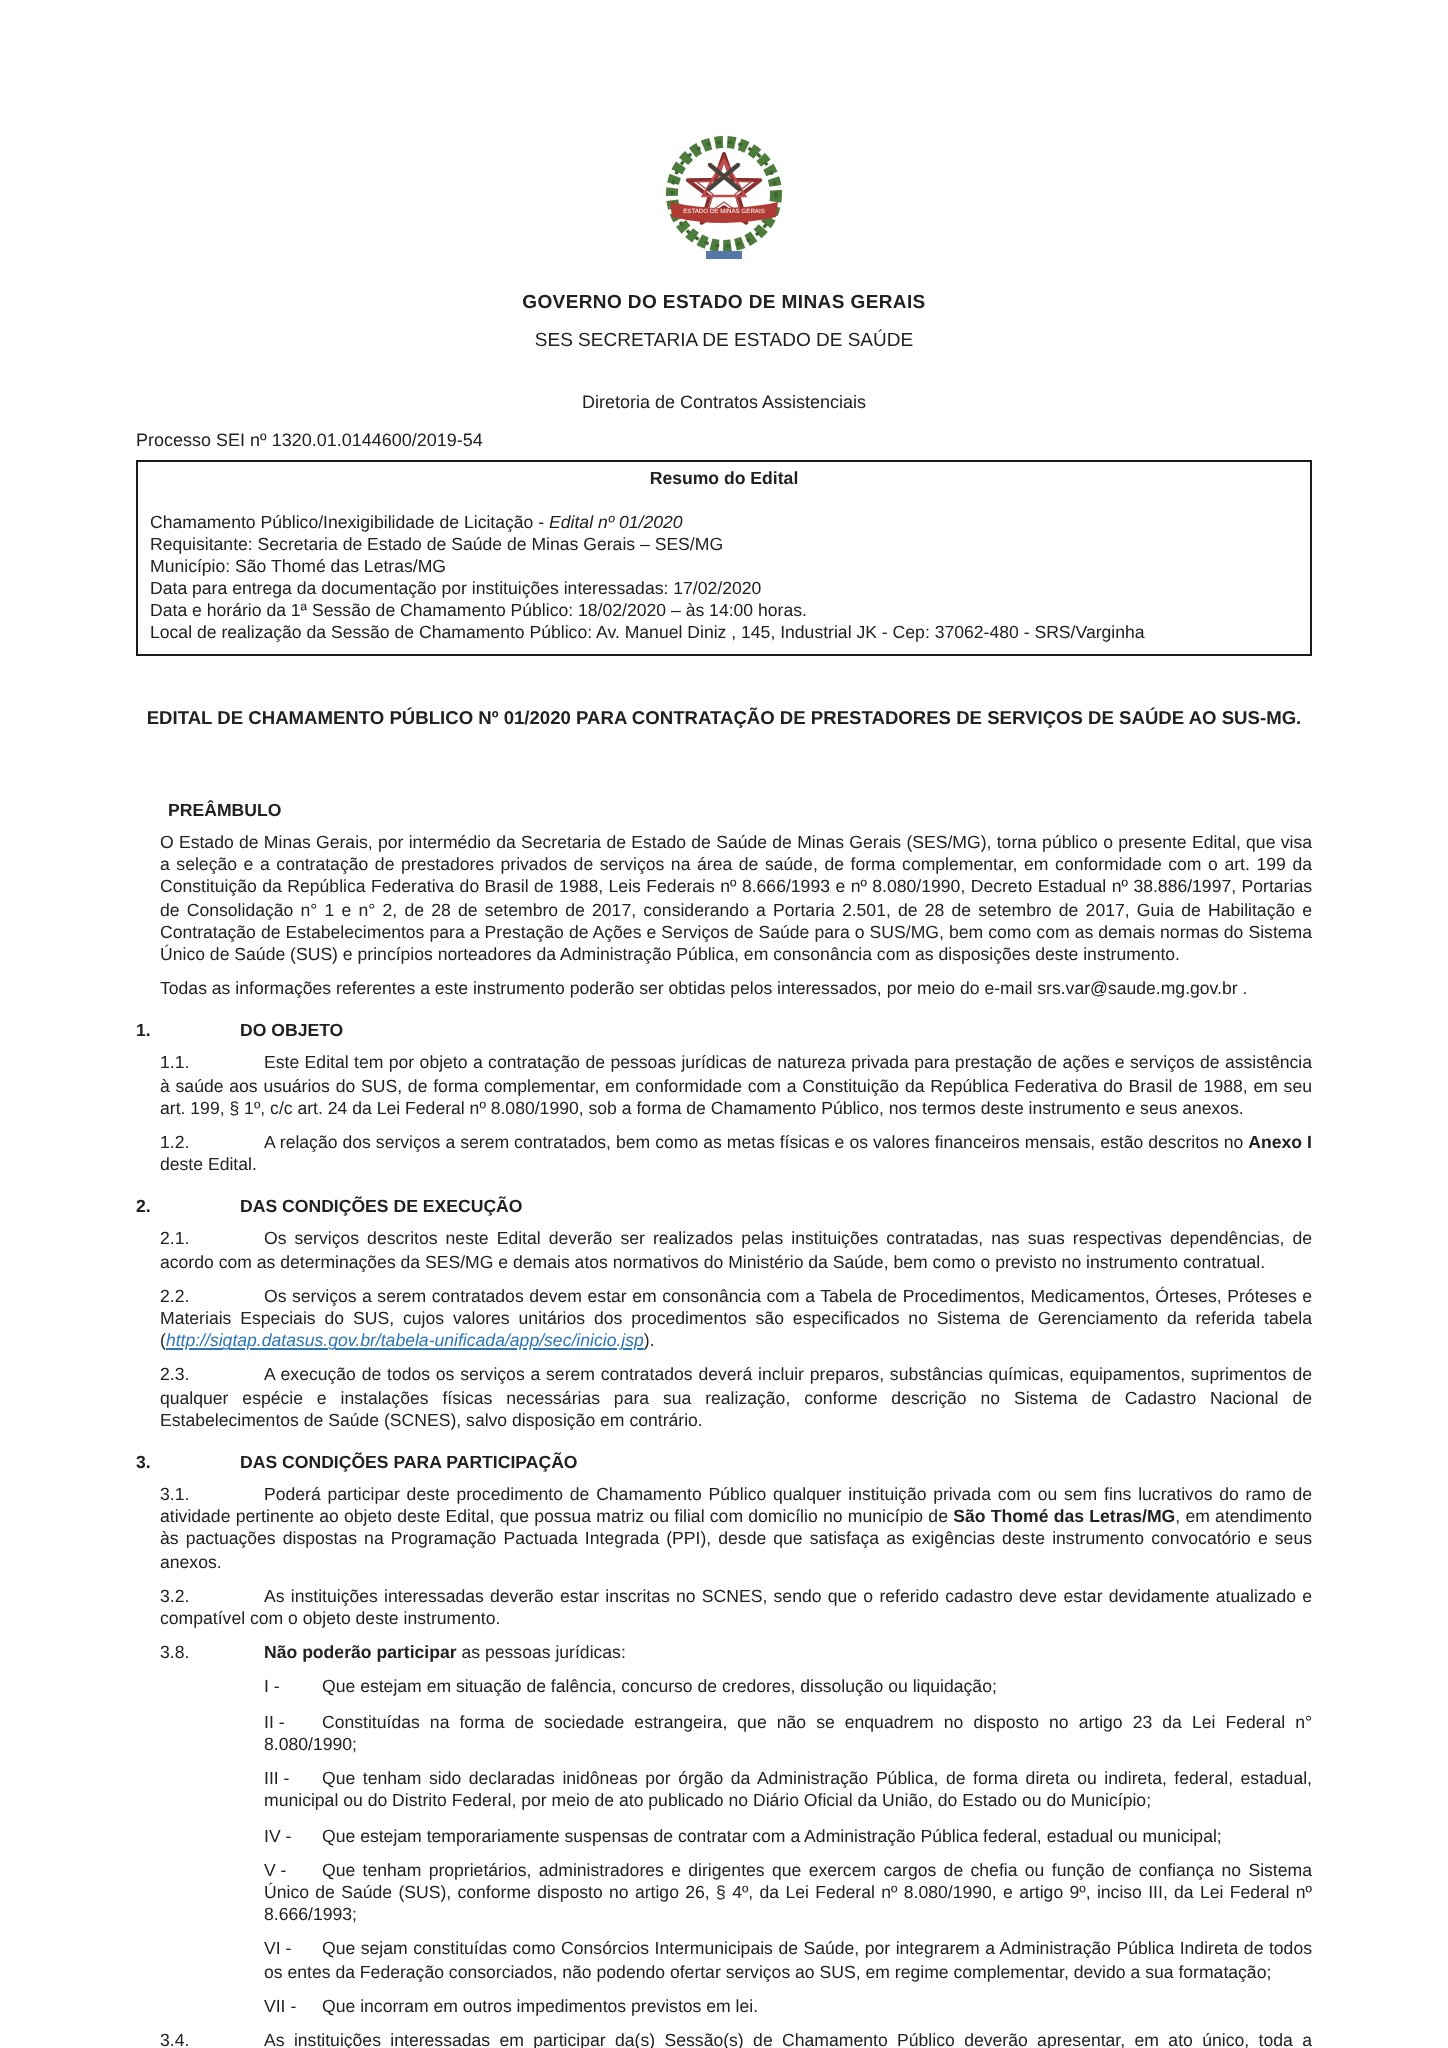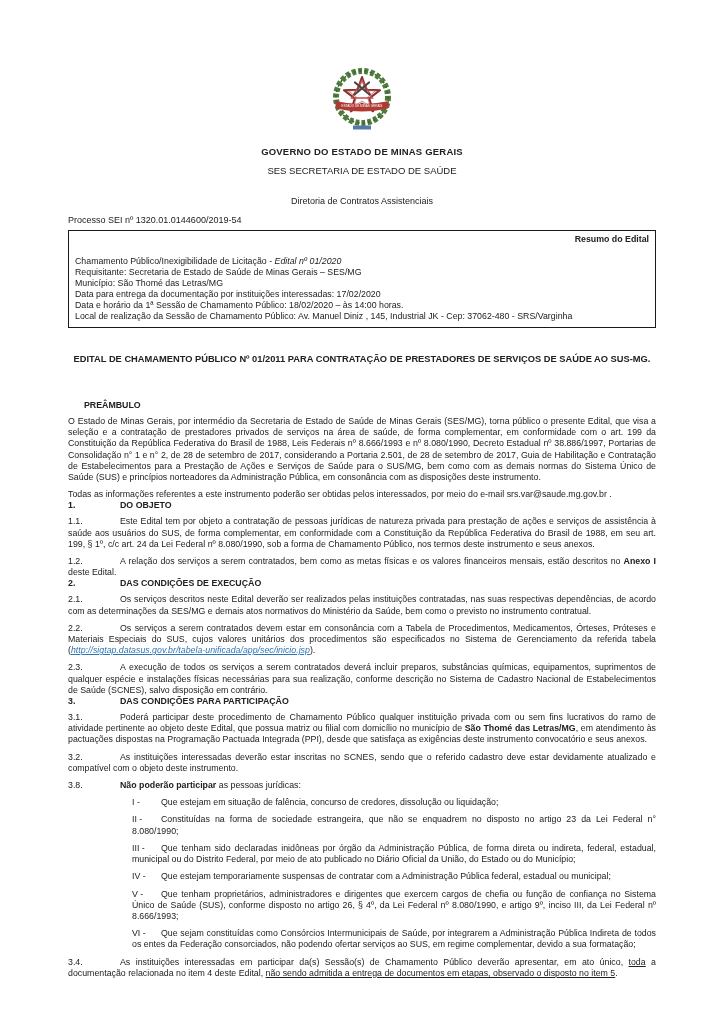--- a/index.html
+++ b/index.html
@@ -18,29 +18,29 @@
   .org2 { font-size: 9.5px; margin-bottom: 20px; }
   .org3 { font-size: 9px; }
   .content { margin: 0 68px; }
   .process { font-size: 9px; margin-top: 9px; }
   .summary-box {
     border: 1px solid #1a1a1a;
     margin-top: 5px;
     padding: 3px 6px 5px 6px;
     font-size: 8.8px; line-height: 11px;
   }
-  .box-title { text-align: right; font-weight: bold; margin-bottom: 11px; }
+  .box-title { text-align: center; font-weight: bold; margin-bottom: 11px; }
   .doc-title { text-align: center; font-weight: bold; font-size: 9.3px; margin-top: 26px; }
   .preamble-label { font-weight: bold; font-size: 8.8px; margin-top: 36px; padding-left: 16px; }
   .para {
     font-size: 8.8px; line-height: 11.2px;
-    text-align: justify; margin: 6px 0 0 0;
+    text-align: justify; margin: 6px 0 0 12px;
   }
   .num { display: inline-block; width: 52px; }
-  .heading-row { font-size: 8.8px; margin-top: 0; }
+  .heading-row { font-size: 8.8px; margin-top: 10px; }
   .heading-row .title { font-weight: bold; }
   .roman { margin-left: 64px; }
   .rnum { display: inline-block; width: 29px; }
   .b { font-weight: bold; }
   .it { font-style: italic; margin-top: 20px; }
   .u { text-decoration: underline; }
   .link { color: #2e75b6; font-style: italic; text-decoration: underline; cursor: pointer; }
 </style>
 </head>
 <body>
@@ -71,21 +71,21 @@
     <div class="summary-box">
       <div class="box-title">Resumo do Edital</div>
       <div class="box-line"><span>Chamamento Público/Inexigibilidade de Licitação - </span><span class="it">Edital nº 01/2020</span></div>
       <div class="box-line">Requisitante: Secretaria de Estado de Saúde de Minas Gerais – SES/MG</div>
       <div class="box-line">Município: São Thomé das Letras/MG</div>
       <div class="box-line">Data para entrega da documentação por instituições interessadas: 17/02/2020</div>
       <div class="box-line">Data e horário da 1ª Sessão de Chamamento Público: 18/02/2020 – às 14:00 horas.</div>
       <div class="box-line">Local de realização da Sessão de Chamamento Público: Av. Manuel Diniz , 145, Industrial JK - Cep: 37062-480 - SRS/Varginha</div>
     </div>
 
-    <div class="doc-title">EDITAL DE CHAMAMENTO PÚBLICO Nº 01/2011 PARA CONTRATAÇÃO DE PRESTADORES DE SERVIÇOS DE SAÚDE AO SUS-MG.</div>
+    <div class="doc-title">EDITAL DE CHAMAMENTO PÚBLICO Nº 01/2020 PARA CONTRATAÇÃO DE PRESTADORES DE SERVIÇOS DE SAÚDE AO SUS-MG.</div>
 
     <div class="preamble-label">PREÂMBULO</div>
 
     <p class="para">O Estado de Minas Gerais, por intermédio da Secretaria de Estado de Saúde de Minas Gerais (SES/MG), torna público o presente Edital, que visa a seleção e a contratação de prestadores privados de serviços na área de saúde, de forma complementar, em conformidade com o art. 199 da Constituição da República Federativa do Brasil de 1988, Leis Federais nº 8.666/1993 e nº 8.080/1990, Decreto Estadual nº 38.886/1997, Portarias de Consolidação n° 1 e n° 2, de 28 de setembro de 2017, considerando a Portaria 2.501, de 28 de setembro de 2017, Guia de Habilitação e Contratação de Estabelecimentos para a Prestação de Ações e Serviços de Saúde para o SUS/MG, bem como com as demais normas do Sistema Único de Saúde (SUS) e princípios norteadores da Administração Pública, em consonância com as disposições deste instrumento.</p>
 
     <p class="para"><span>Todas as informações referentes a este instrumento poderão ser obtidas pelos interessados, por meio do e-mail </span><span>srs.var@saude.mg.gov.br</span><span> .</span></p>
 
     <div class="heading-row"><span class="num b">1.</span><span class="title">DO OBJETO</span></div>
 
     <p class="para"><span class="num">1.1.</span><span>Este Edital tem por objeto a contratação de pessoas jurídicas de natureza privada para prestação de ações e serviços de assistência à saúde aos usuários do SUS, de forma complementar, em conformidade com a Constituição da República Federativa do Brasil de 1988, em seu art. 199, § 1º, c/c art. 24 da Lei Federal nº 8.080/1990, sob a forma de Chamamento Público, nos termos deste instrumento e seus anexos.</span></p>
@@ -107,17 +107,18 @@
     <p class="para"><span class="num">3.2.</span><span>As instituições interessadas deverão estar inscritas no SCNES, sendo que o referido cadastro deve estar devidamente atualizado e compatível com o objeto deste instrumento.</span></p>
 
     <p class="para"><span class="num">3.8.</span><span class="b">Não poderão participar</span><span> as pessoas jurídicas:</span></p>
 
     <p class="para roman"><span class="rnum">I -</span><span>Que estejam em situação de falência, concurso de credores, dissolução ou liquidação;</span></p>
     <p class="para roman"><span class="rnum">II -</span><span>Constituídas na forma de sociedade estrangeira, que não se enquadrem no disposto no artigo 23 da Lei Federal n° 8.080/1990;</span></p>
     <p class="para roman"><span class="rnum">III -</span><span>Que tenham sido declaradas inidôneas por órgão da Administração Pública, de forma direta ou indireta, federal, estadual, municipal ou do Distrito Federal, por meio de ato publicado no Diário Oficial da União, do Estado ou do Município;</span></p>
     <p class="para roman"><span class="rnum">IV -</span><span>Que estejam temporariamente suspensas de contratar com a Administração Pública federal, estadual ou municipal;</span></p>
     <p class="para roman"><span class="rnum">V -</span><span>Que tenham proprietários, administradores e dirigentes que exercem cargos de chefia ou função de confiança no Sistema Único de Saúde (SUS), conforme disposto no artigo 26, § 4º, da Lei Federal nº 8.080/1990, e artigo 9º, inciso III, da Lei Federal nº 8.666/1993;</span></p>
     <p class="para roman"><span class="rnum">VI -</span><span>Que sejam constituídas como Consórcios Intermunicipais de Saúde, por integrarem a Administração Pública Indireta de todos os entes da Federação consorciados, não podendo ofertar serviços ao SUS, em regime complementar, devido a sua formatação;</span></p>
+    <p class="para roman"><span class="rnum">VII -</span><span>Que incorram em outros impedimentos previstos em lei.</span></p>
 
     <p class="para"><span class="num">3.4.</span><span>As instituições interessadas em participar da(s) Sessão(s) de Chamamento Público deverão apresentar, em ato único, </span><span class="u">toda</span><span> a documentação relacionada no item 4 deste Edital, </span><span class="u">não sendo admitida a entrega de documentos em etapas, observado o disposto no item 5</span><span>.</span></p>
 
   </div>
 </div>
 
 </body></html>

